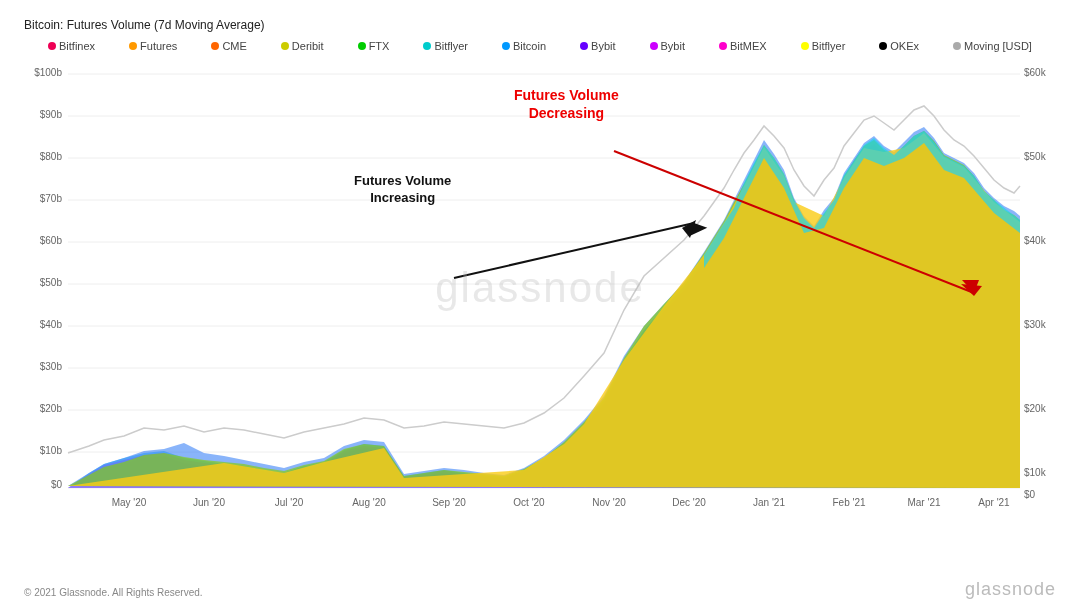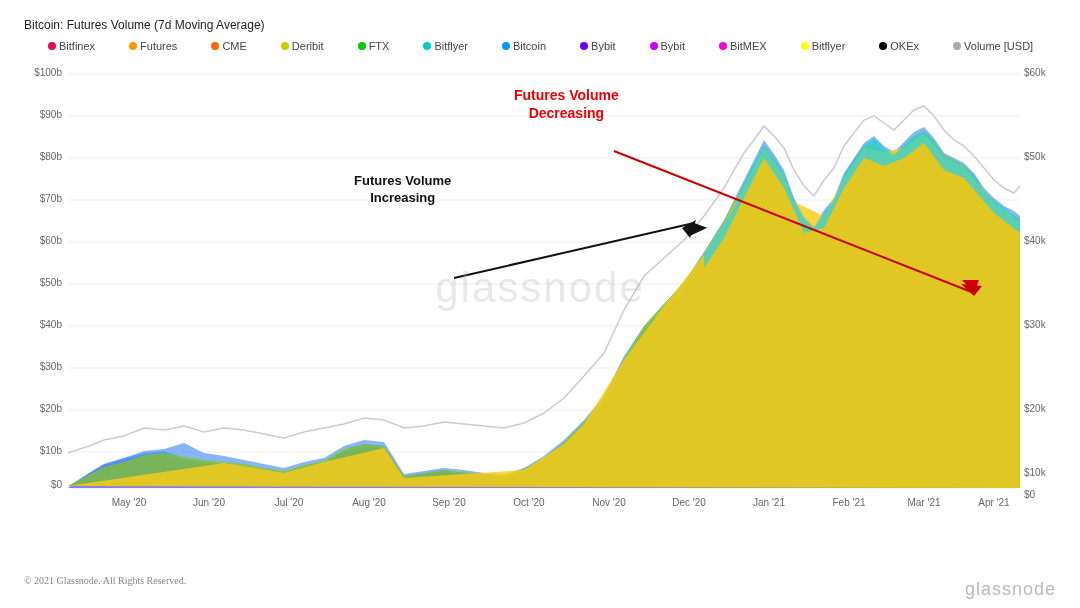--- a/index.html
+++ b/index.html
@@ -81,25 +81,24 @@
       top: 115px;
       left: 330px;
       font-size: 13px;
       font-weight: 700;
       color: #111;
       text-align: center;
       line-height: 1.3;
     }
     .footer {
       position: absolute;
-      bottom: 22px;
+      bottom: 10px;
       left: 24px;
       font-size: 10px;
       color: #888;
-      font-family: Liberation Serif, serif;
     }
     .footer-logo {
       position: absolute;
       bottom: 8px;
       right: 24px;
       font-size: 18px;
       color: #bbb;
       font-weight: 300;
       letter-spacing: 1px;
     }
@@ -154,21 +153,21 @@
       <div class="legend-item">
         <span class="legend-dot" style="background:#ff0"></span>
         <span>Bitflyer</span>
       </div>
       <div class="legend-item">
         <span class="legend-dot" style="background:#000"></span>
         <span>OKEx</span>
       </div>
       <div class="legend-item">
         <span class="legend-dot" style="background:#aaa"></span>
-        <span>Volume [USD]</span>
+        <span>Moving [USD]</span>
       </div>
     </div>
 
   <div class="chart-area">
     <div class="watermark">glassnode</div>
 
     
     <div class="annotation-red">
       Futures Volume<br>Decreasing
     </div>

